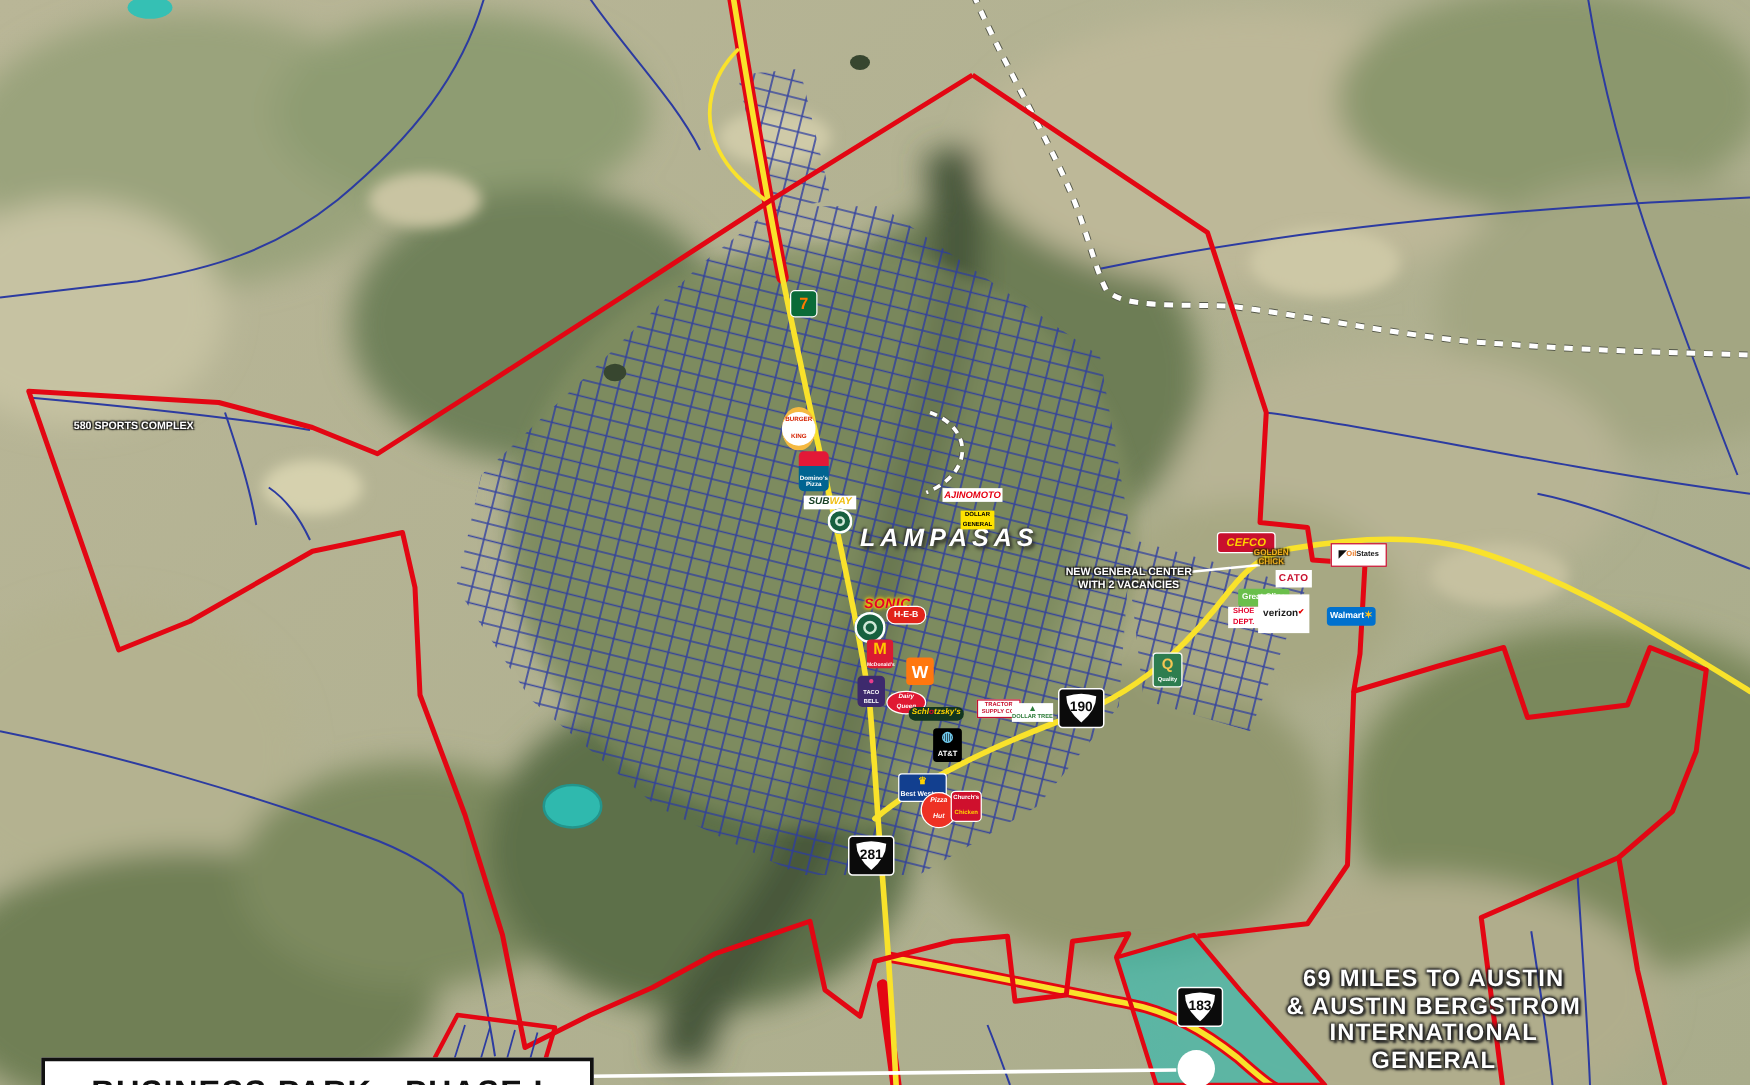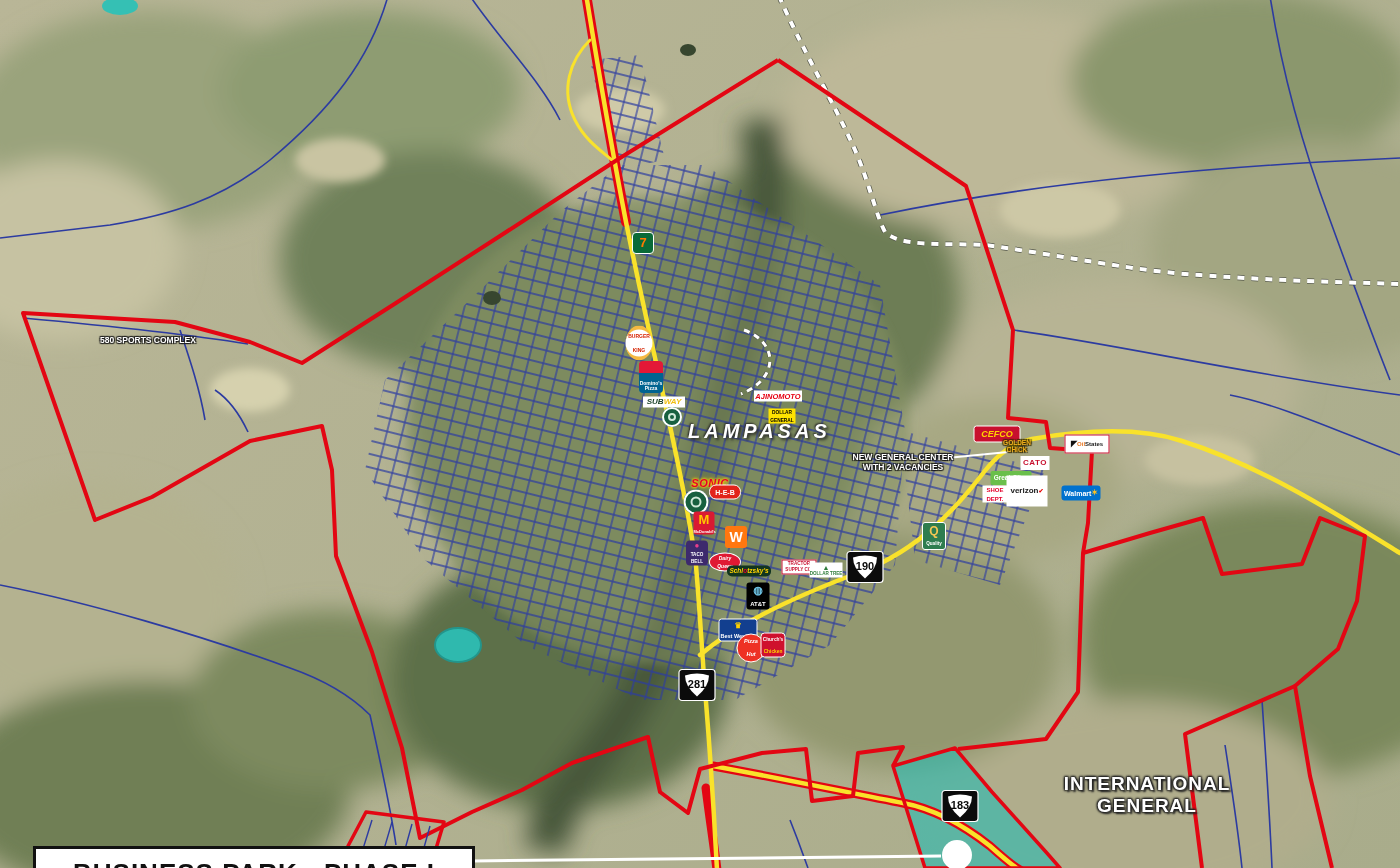--- a/index.html
+++ b/index.html
@@ -11,21 +11,21 @@
   .logo{position:absolute;transform:translate(-50%,-50%);display:flex;
         flex-wrap:wrap;align-items:center;justify-content:center;
         font-weight:700;text-align:center;white-space:nowrap;line-height:1.05;
         font-family:"Liberation Sans",sans-serif;}
   .logo span{display:inline-block;}
   .shield{position:absolute;transform:translate(-50%,-50%);}
   .maplabel{position:absolute;color:#fff;font-weight:700;
             text-shadow:1px 1px 1px #1a1a1a,-1px -1px 1px #1a1a1a,1px -1px 1px #1a1a1a,-1px 1px 1px #1a1a1a;}
   .city-name{left:688px;top:420px;font-size:20px;font-style:italic;letter-spacing:4px;
              text-shadow:2px 2px 3px #2a2a2a,-1px -1px 2px #2a2a2a;}
-  .sports{left:59px;top:335px;font-size:8.5px;margin-left:41px;}
+  .sports{left:59px;top:335px;font-size:8.5px;}
   .shopping{left:903px;top:452px;transform:translateX(-50%);text-align:center;
             font-size:8.5px;line-height:10px;}
   .austin{left:1147px;top:773px;transform:translateX(-50%);text-align:center;
           font-size:19px;line-height:21.5px;letter-spacing:1px;
           text-shadow:2px 2px 2px #222,-1px -1px 2px #222,1px -1px 2px #222,-1px 1px 2px #222;}
   .bp-box{position:absolute;left:33px;top:846px;width:436px;height:40px;
           background:#fff;border:3px solid #111;z-index:7;overflow:hidden;}
   .bp-text{font-size:26px;font-weight:700;color:#111;text-align:center;
            margin-top:9px;letter-spacing:1px;}
 </style>
@@ -145,20 +145,22 @@
   </svg>
 
   <div class="overlay">
     <div class="maplabel city-name">LAMPASAS</div>
     <div class="maplabel sports">580 SPORTS COMPLEX</div>
     <div class="maplabel shopping">
       <div>NEW GENERAL CENTER</div>
       <div>WITH 2 VACANCIES</div>
     </div>
     <div class="maplabel austin">
+      <div>69 MILES TO AUSTIN</div>
+      <div>&amp; AUSTIN BERGSTROM</div>
       <div>INTERNATIONAL</div>
       <div>GENERAL</div>
     </div>
     <div class="overlay" style="z-index:6;">
         <div class="logo" style="left: 643px; top: 243px; width: 20px; height: 20px; background: rgb(10, 107, 56); border-radius: 4px; font-size: 13px; border: 1px solid rgb(255, 255, 255);">
           <span style="color: rgb(255, 122, 0);">7</span>
         </div>
         <div class="logo" style="left: 639px; top: 343px; width: 27px; height: 27px; background: rgb(255, 255, 255); border-radius: 50%; border-top: 4px solid rgb(245, 185, 65); border-bottom: 4px solid rgb(245, 185, 65); font-size: 5px;">
           <span style="color: rgb(214, 35, 0); display: block; width: 100%;">BURGER</span>
           <span style="color: rgb(214, 35, 0); display: block; width: 100%;">KING</span>

